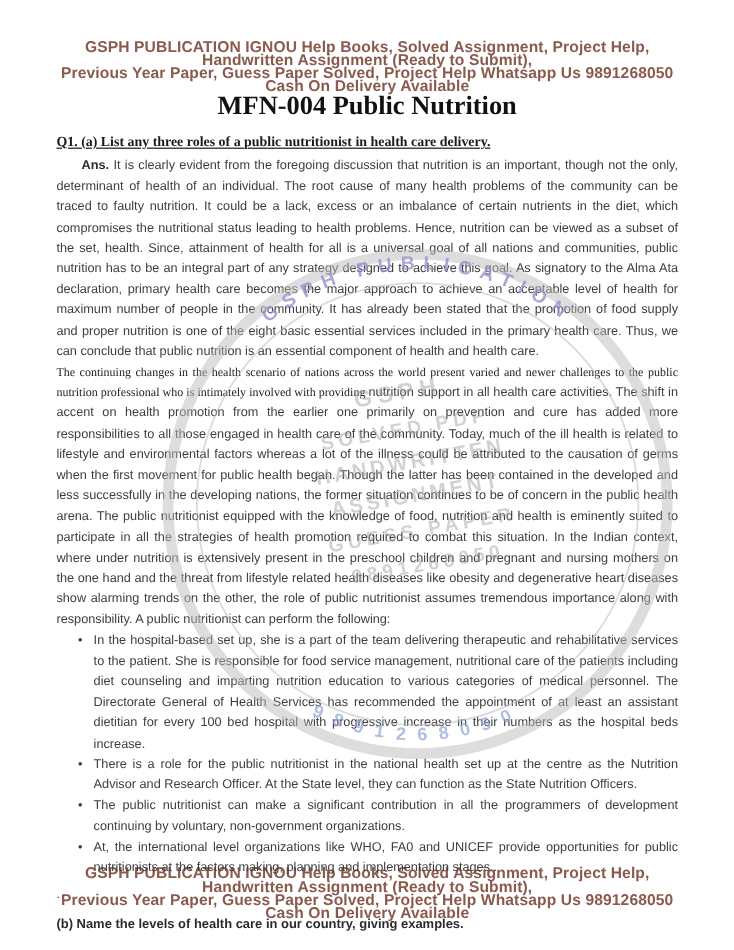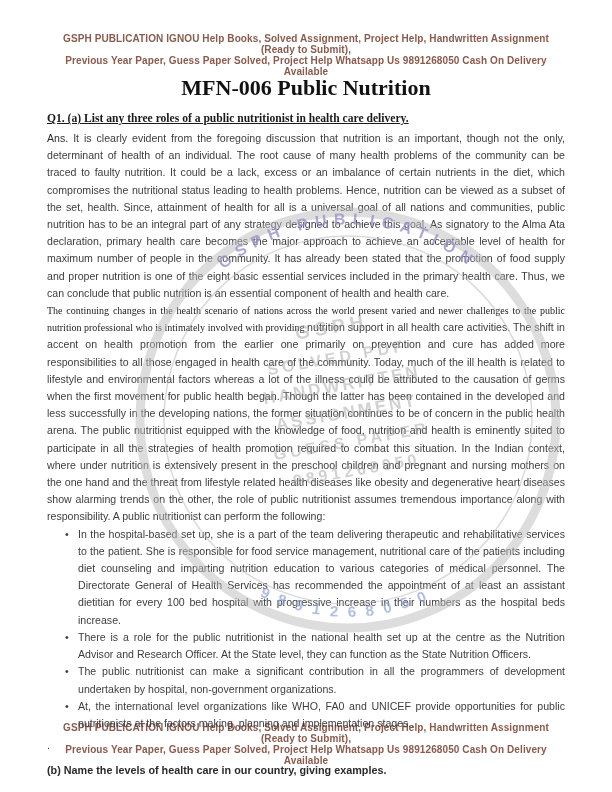--- a/index.html
+++ b/index.html
@@ -8,21 +8,21 @@
     width:612px;height:792px;
     margin:0 auto;
     background:#ffffff;
     overflow:hidden;
     font-family:"Liberation Sans", sans-serif;
   }
   
   .doc-header,.doc-footer{
     position:absolute;left:47px;right:47px;
     text-align:center;
-    font-size:10px;font-weight:bold;
+    font-size:13px;font-weight:bold;
     color:#8a5a4d;
     line-height:11px;
     letter-spacing:.1px;
   }
   .doc-header{top:33px;}
   .doc-footer{bottom:26px;}
   
   .doc-body{
     position:absolute;top:68px;left:47px;right:47px;
     z-index:1;
@@ -45,21 +45,21 @@
     line-height:17px;
     text-decoration:underline;
   }
   .para{
     margin:0;
     font-size:10.6px;
     line-height:17.2px;
     text-align:justify;
     color:#3d3d3d;
   }
-  .ans-label{font-weight:normal;color:#2b2b2b;}
+  .ans-label{font-weight:bold;color:#2b2b2b;margin-left:21px;}
   .serif-run{
     font-family:"Liberation Serif", serif;
     font-size:10px;
     color:#222222;
   }
   .bullet-list{
     list-style:none;
     margin:0;padding:0 0 0 18px;
   }
   .bullet-item{
@@ -138,42 +138,42 @@
         <text class="wm-center-text" x="348" y="418" font-size="17" letter-spacing="3" text-anchor="middle">ASSIGNMENT</text>
         <text class="wm-center-text" x="348" y="447" font-size="16" letter-spacing="4" text-anchor="middle">GUESS PAPER</text>
         <text class="wm-center-text" x="348" y="476" font-size="16" letter-spacing="4" text-anchor="middle">9891268050</text>
       </g>
     </svg>
   </div>
 
   <main class="doc-body">
 
     <div class="title-block">
-      <div class="title-line">MFN-006 Public Nutrition</div>
+      <div class="title-line">MFN-004 Public Nutrition</div>
     </div>
 
     <p class="question-a">Q1. (a) List any three roles of a public nutritionist in health care delivery.</p>
 
     <p class="para"><span class="ans-label">Ans.</span>
       <span>It is clearly evident from the foregoing discussion that nutrition is an important, though not the only, determinant of health of an individual. The root cause of many health problems of the community can be traced to faulty nutrition. It could be a lack, excess or an imbalance of certain nutrients in the diet, which compromises the nutritional status leading to health problems. Hence, nutrition can be viewed as a subset of the set, health. Since, attainment of health for all is a universal goal of all nations and communities, public nutrition has to be an integral part of any strategy designed to achieve this goal. As signatory to the Alma Ata declaration, primary health care becomes the major approach to achieve an acceptable level of health for maximum number of people in the community. It has already been stated that the promotion of food supply and proper nutrition is one of the eight basic essential services included in the primary health care. Thus, we can conclude that public nutrition is an essential component of health and health care.</span></p>
 
     <p class="para"><span class="serif-run">The continuing changes in the health scenario of nations across the world present varied and newer challenges to the public nutrition professional who is intimately involved with providing </span><span>nutrition support in all health care activities. The shift in accent on health promotion from the earlier one primarily on prevention and cure has added more responsibilities to all those engaged in health care of the community. Today, much of the ill health is related to lifestyle and environmental factors whereas a lot of the illness could be attributed to the causation of germs when the first movement for public health began. Though the latter has been contained in the developed and less successfully in the developing nations, the former situation continues to be of concern in the public health arena. The public nutritionist equipped with the knowledge of food, nutrition and health is eminently suited to participate in all the strategies of health promotion required to combat this situation. In the Indian context, where under nutrition is extensively present in the preschool children and pregnant and nursing mothers on the one hand and the threat from lifestyle related health diseases like obesity and degenerative heart diseases show alarming trends on the other, the role of public nutritionist assumes tremendous importance along with responsibility. A public nutritionist can perform the following:</span></p>
 
     <ul class="bullet-list">
       <li class="bullet-item">
         <span class="bullet-dot">•</span>
         <span class="bullet-text">In the hospital-based set up, she is a part of the team delivering therapeutic and rehabilitative services to the patient. She is responsible for food service management, nutritional care of the patients including diet counseling and imparting nutrition education to various categories of medical personnel. The Directorate General of Health Services has recommended the appointment of at least an assistant dietitian for every 100 bed hospital with progressive increase in their numbers as the hospital beds increase.</span>
       </li>
       <li class="bullet-item">
         <span class="bullet-dot">•</span>
         <span class="bullet-text">There is a role for the public nutritionist in the national health set up at the centre as the Nutrition Advisor and Research Officer. At the State level, they can function as the State Nutrition Officers.</span>
       </li>
       <li class="bullet-item">
         <span class="bullet-dot">•</span>
-        <span class="bullet-text">The public nutritionist can make a significant contribution in all the programmers of development undertaken by hospital, non-government organizations.</span>
+        <span class="bullet-text">The public nutritionist can make a significant contribution in all the programmers of development continuing by voluntary, non-government organizations.</span>
       </li>
       <li class="bullet-item">
         <span class="bullet-dot">•</span>
         <span class="bullet-text">At, the international level organizations like WHO, FA0 and UNICEF provide opportunities for public nutritionists at the factors making, planning and implementation stages..</span>
       </li>
     </ul>
 
     <p class="stray-dot">.</p>
 
     <p class="question-b">(b) Name the levels of health care in our country, giving examples.</p>

